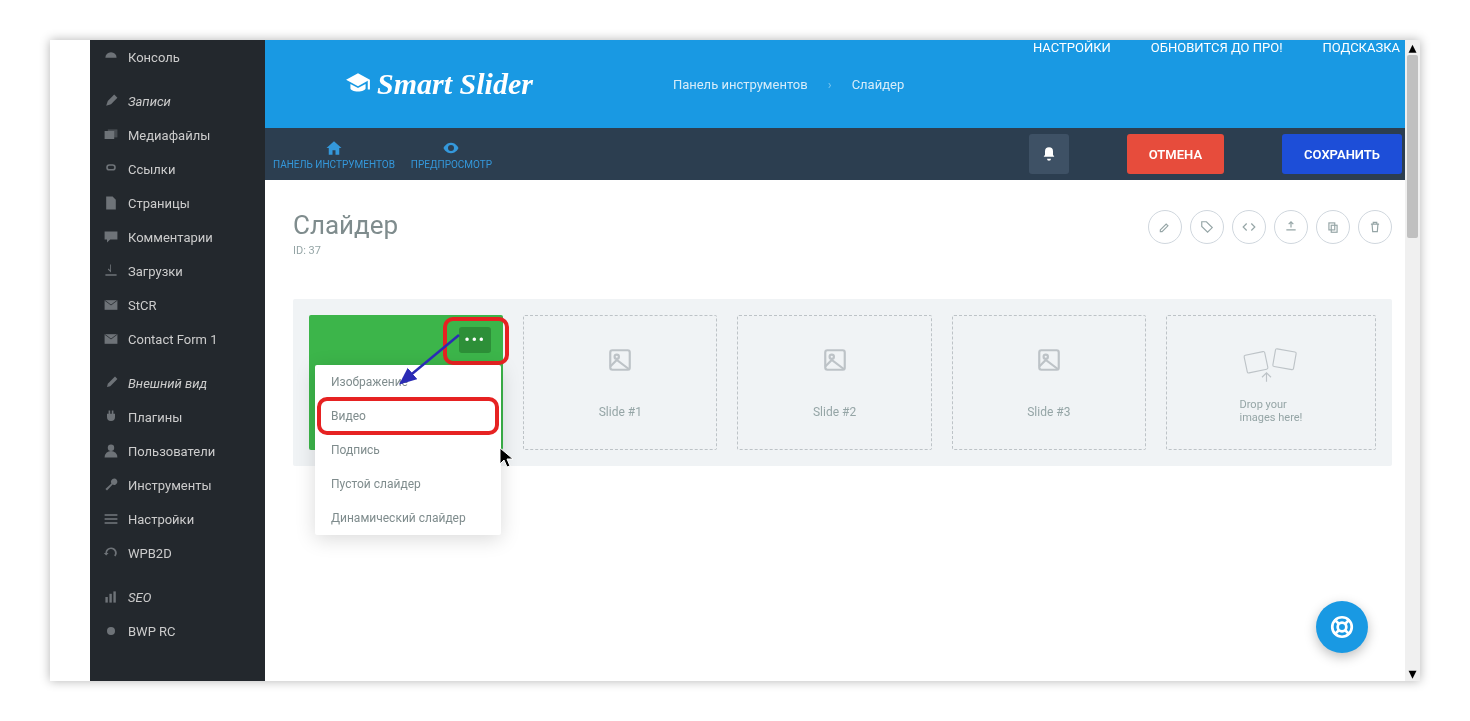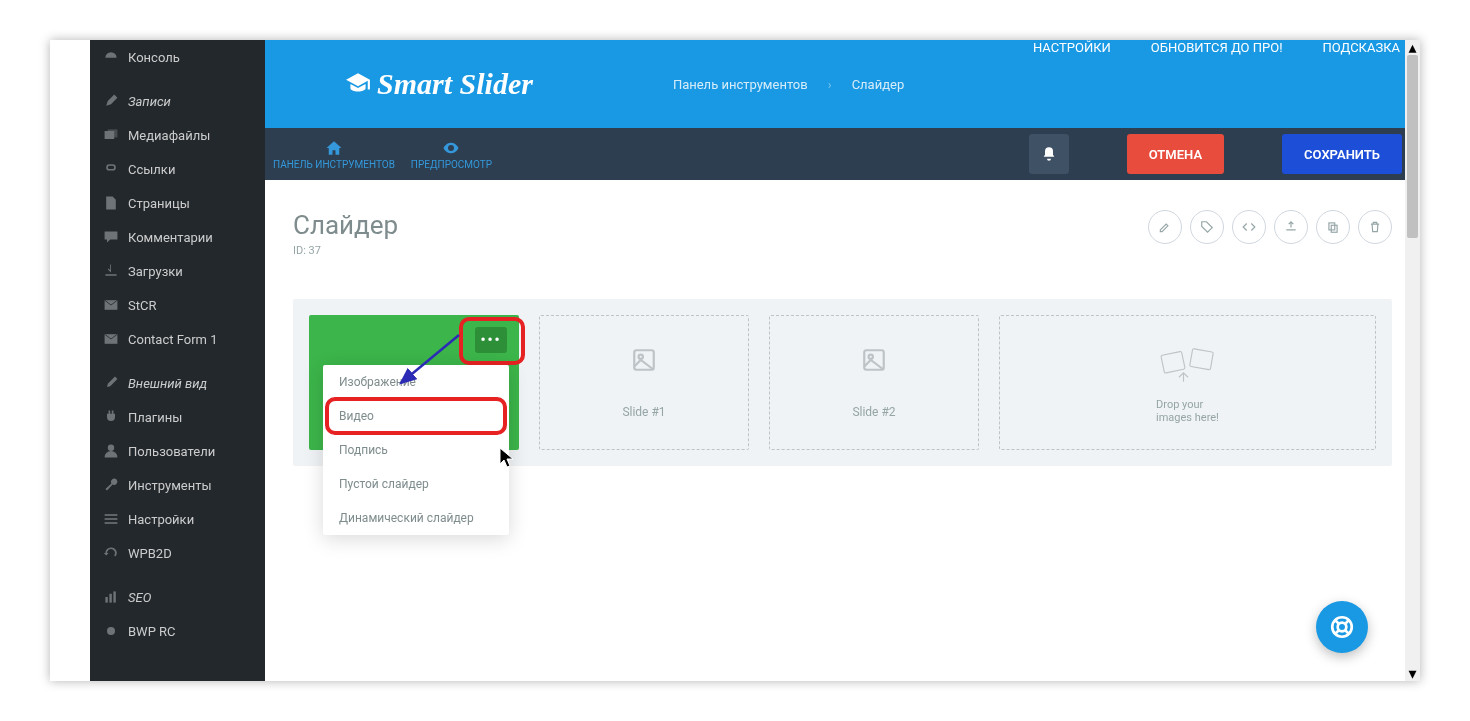--- a/index.html
+++ b/index.html
@@ -35,21 +35,21 @@
 .circlebtn { width: 34px; height: 34px; border: 1px solid #d0d7de; border-radius: 50%; display: flex; align-items: center; justify-content: center; cursor: pointer; }
 .circlebtn svg { width: 14px; height: 14px; fill: none; stroke: #95a5a6; stroke-width: 2; }
 .canvas { margin-top: 42px; background: #f0f3f5; padding: 16px; border-radius: 2px; display: flex; gap: 20px; position: relative; }
 .addcard { width: 210px; height: 135px; background: #3cb54a; border-radius: 2px; position: relative; }
 .addcard .ddd { position: absolute; top: 12px; right: 12px; width: 32px; height: 26px; background: #2d8f38; border-radius: 3px; display: flex; align-items: center; justify-content: center; color: #fff; font-weight: bold; letter-spacing: 2px; font-size: 14px; }
 .addcard .ddd-highlight { position: absolute; top: 2px; right: -6px; width: 66px; height: 48px; border: 4px solid #e62222; border-radius: 10px; }
 .slot { width: 210px; height: 135px; border: 1px dashed #bdc3c7; border-radius: 2px; display: flex; flex-direction: column; align-items: center; justify-content: center; color: #95a5a6; font-size: 12px; gap: 32px; background: #fff0; }
 .slot svg { width: 26px; height: 26px; fill: none; stroke: #bdc3c7; stroke-width: 2; }
 .dropzone { flex: 1; min-width: 210px; height: 135px; border: 1px dashed #bdc3c7; border-radius: 2px; display: flex; flex-direction: column; align-items: center; justify-content: center; color: #95a5a6; font-size: 11px; gap: 8px; }
 .dropzone svg { width: 60px; height: 48px; fill: none; stroke: #bdc3c7; stroke-width: 1.5; }
-.dropdown { position: absolute; top: 50px; left: 14px; width: 186px; background: #fff; box-shadow: 0 4px 20px rgba(0,0,0,0.15); border-radius: 2px; z-index: 10; }
+.dropdown { position: absolute; top: 50px; left: 6px; width: 186px; background: #fff; box-shadow: 0 4px 20px rgba(0,0,0,0.15); border-radius: 2px; z-index: 10; }
 .dropdown .ditem { padding: 10px 16px; font-size: 12px; color: #7f8c8d; cursor: pointer; position: relative; }
 .dropdown .highlight { position: absolute; border: 4px solid #e62222; border-radius: 10px; left: 2px; right: 2px; top: -2px; bottom: -2px; }
 .arrow-svg { position: absolute; top: 16px; left: 82px; z-index: 20; pointer-events: none; }
 .cursor-ptr { position: absolute; top: 132px; left: 190px; z-index: 30; }
 .fab { position: absolute; bottom: 28px; right: 52px; width: 52px; height: 52px; background: #1999e3; border-radius: 50%; display: flex; align-items: center; justify-content: center; box-shadow: 0 4px 12px rgba(0,0,0,0.25); cursor: pointer; }
 .fab svg { width: 26px; height: 26px; fill: none; stroke: #fff; stroke-width: 2.5; }
 .scrollbar { position: absolute; right: 0; top: 0; bottom: 0; width: 15px; background: #f0f0f0; display: flex; flex-direction: column; }
 .sb-btn { height: 15px; background: #f0f0f0; display:flex; align-items:center; justify-content:center; }
 .sb-track { flex: 1; background: #f0f0f0; position: relative; }
 .sb-thumb { position: absolute; left: 2px; right: 2px; top: 0; height: 30%; background: #c0c0c0; border-radius: 2px; }
@@ -329,20 +329,28 @@
           <span>Slide #1</span>
         </div>
         <div class="slot">
           <svg viewBox="0 0 24 24">
                 <rect x="3" y="3" width="18" height="18" rx="2"></rect>
                 <circle cx="9" cy="9" r="2"></circle>
                 <path d="M3 18l6-6 12 9"></path>
               </svg>
           <span>Slide #2</span>
         </div>
+        <div class="slot">
+          <svg viewBox="0 0 24 24">
+                <rect x="3" y="3" width="18" height="18" rx="2"></rect>
+                <circle cx="9" cy="9" r="2"></circle>
+                <path d="M3 18l6-6 12 9"></path>
+              </svg>
+          <span>Slide #3</span>
+        </div>
         <div class="dropzone">
           <svg viewBox="0 0 80 50">
             <rect x="6" y="8" width="28" height="24" rx="2" transform="rotate(-12 20 20)"></rect>
             <rect x="44" y="4" width="28" height="24" rx="2" transform="rotate(10 58 16)"></rect>
             <path d="M28 40 l6 -6 l6 6 M34 34 v12"></path>
           </svg>
           <div><span>Drop your</span><br><span>images here!</span></div>
         </div>
       </div>
     </div>

